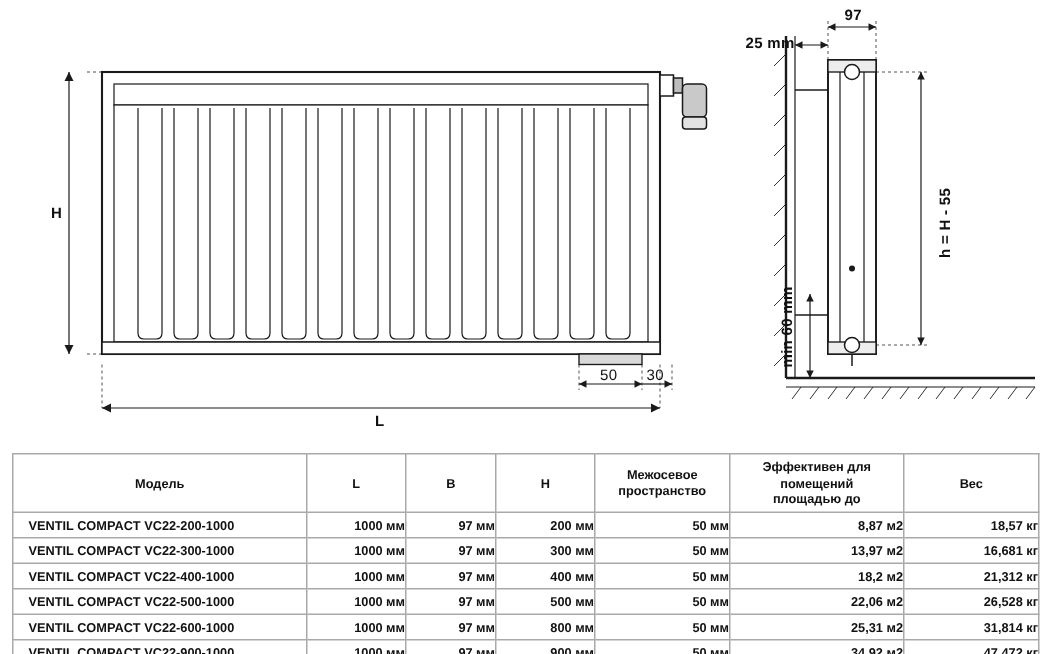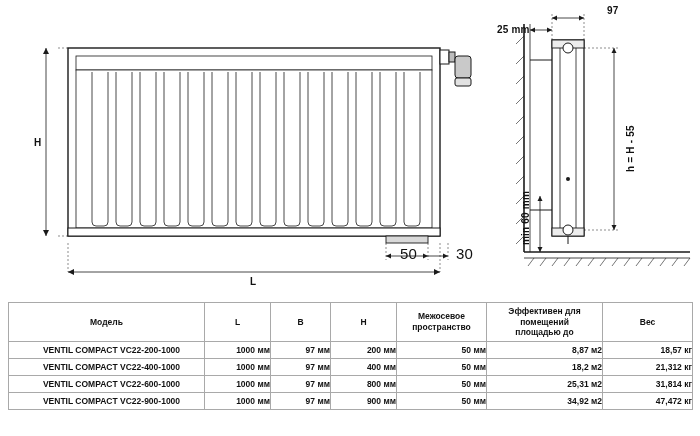--- a/index.html
+++ b/index.html
@@ -27,21 +27,21 @@
     left: 0;
     top: 0;
     width: 700px;
     height: 300px;
   }
   .diagram svg {
     display: block;
   }
   .dim-label {
     position: absolute;
-    font-size: 15px;
+    font-size: 10px;
     color: #111;
     white-space: nowrap;
     letter-spacing: 0.2px;
   }
   .dim-label.bold {
     font-weight: bold;
     font-size: 10px;
   }
   .vert {
     transform: rotate(-90deg);
@@ -73,21 +73,21 @@
     line-height: 1.25;
     vertical-align: middle;
   }
   table.spec tbody td {
     height: 16px;
     font-weight: bold;
     vertical-align: middle;
     text-align: right;
   }
   table.spec tbody td.model {
-    text-align: center;
+    text-align: left;
     padding-left: 10px;
     font-weight: bold;
   }
   .col-model { width: 196px; }
   .col-l { width: 66px; }
   .col-b { width: 60px; }
   .col-h { width: 66px; }
   .col-mezh { width: 90px; }
   .col-eff { width: 116px; }
   .col-w { width: 90px; }
@@ -227,24 +227,24 @@
 
         <line x1="540" y1="196" x2="540" y2="252" stroke-width="0.8"></line>
         <path d="M540,196 l-2.5,5 l5,0 z" fill="#1a1a1a" stroke="none"></path>
         <path d="M540,252 l-2.5,-5 l5,0 z" fill="#1a1a1a" stroke="none"></path>
       </g>
     </svg>
 
     <div class="dim-label bold" style="left:34px; top:137px;">H</div>
     <div class="dim-label bold" style="left:250px; top:276px;">L</div>
     <div class="dim-label" style="left:400px; top:245px;">50</div>
-    <div class="dim-label" style="left:456px; top:245px;text-align:center;">30</div>
+    <div class="dim-label" style="left:431px; top:245px;text-align:center;">30</div>
 
     <div class="dim-label bold" style="left:497px; top:24px;">25 mm</div>
-    <div class="dim-label bold" style="left:563px; top:5px;margin-left:44px;">97</div>
+    <div class="dim-label bold" style="left:563px; top:5px;">97</div>
 
     <div class="dim-label bold vert" style="left:625px; top:172px;">h = H - 55</div>
     <div class="dim-label bold vert" style="left:520px; top:245px;">min 60 mm</div>
   </div>
 
   <div class="table-wrap">
     <table class="spec">
       <colgroup>
         <col class="col-model">
           <col class="col-l">
@@ -275,27 +275,45 @@
         <tr>
           <td class="model">VENTIL COMPACT VC22-200-1000</td>
           <td>1000 мм</td>
           <td>97 мм</td>
           <td>200 мм</td>
           <td>50 мм</td>
           <td>8,87 м2</td>
           <td>18,57 кг</td>
         </tr>
         <tr>
+          <td class="model">VENTIL COMPACT VC22-300-1000</td>
+          <td>1000 мм</td>
+          <td>97 мм</td>
+          <td>300 мм</td>
+          <td>50 мм</td>
+          <td>13,97 м2</td>
+          <td>16,681 кг</td>
+        </tr>
+        <tr>
           <td class="model">VENTIL COMPACT VC22-400-1000</td>
           <td>1000 мм</td>
           <td>97 мм</td>
           <td>400 мм</td>
           <td>50 мм</td>
           <td>18,2 м2</td>
           <td>21,312 кг</td>
+        </tr>
+        <tr>
+          <td class="model">VENTIL COMPACT VC22-500-1000</td>
+          <td>1000 мм</td>
+          <td>97 мм</td>
+          <td>500 мм</td>
+          <td>50 мм</td>
+          <td>22,06 м2</td>
+          <td>26,528 кг</td>
         </tr>
         <tr>
           <td class="model">VENTIL COMPACT VC22-600-1000</td>
           <td>1000 мм</td>
           <td>97 мм</td>
           <td>800 мм</td>
           <td>50 мм</td>
           <td>25,31 м2</td>
           <td>31,814 кг</td>
         </tr>

